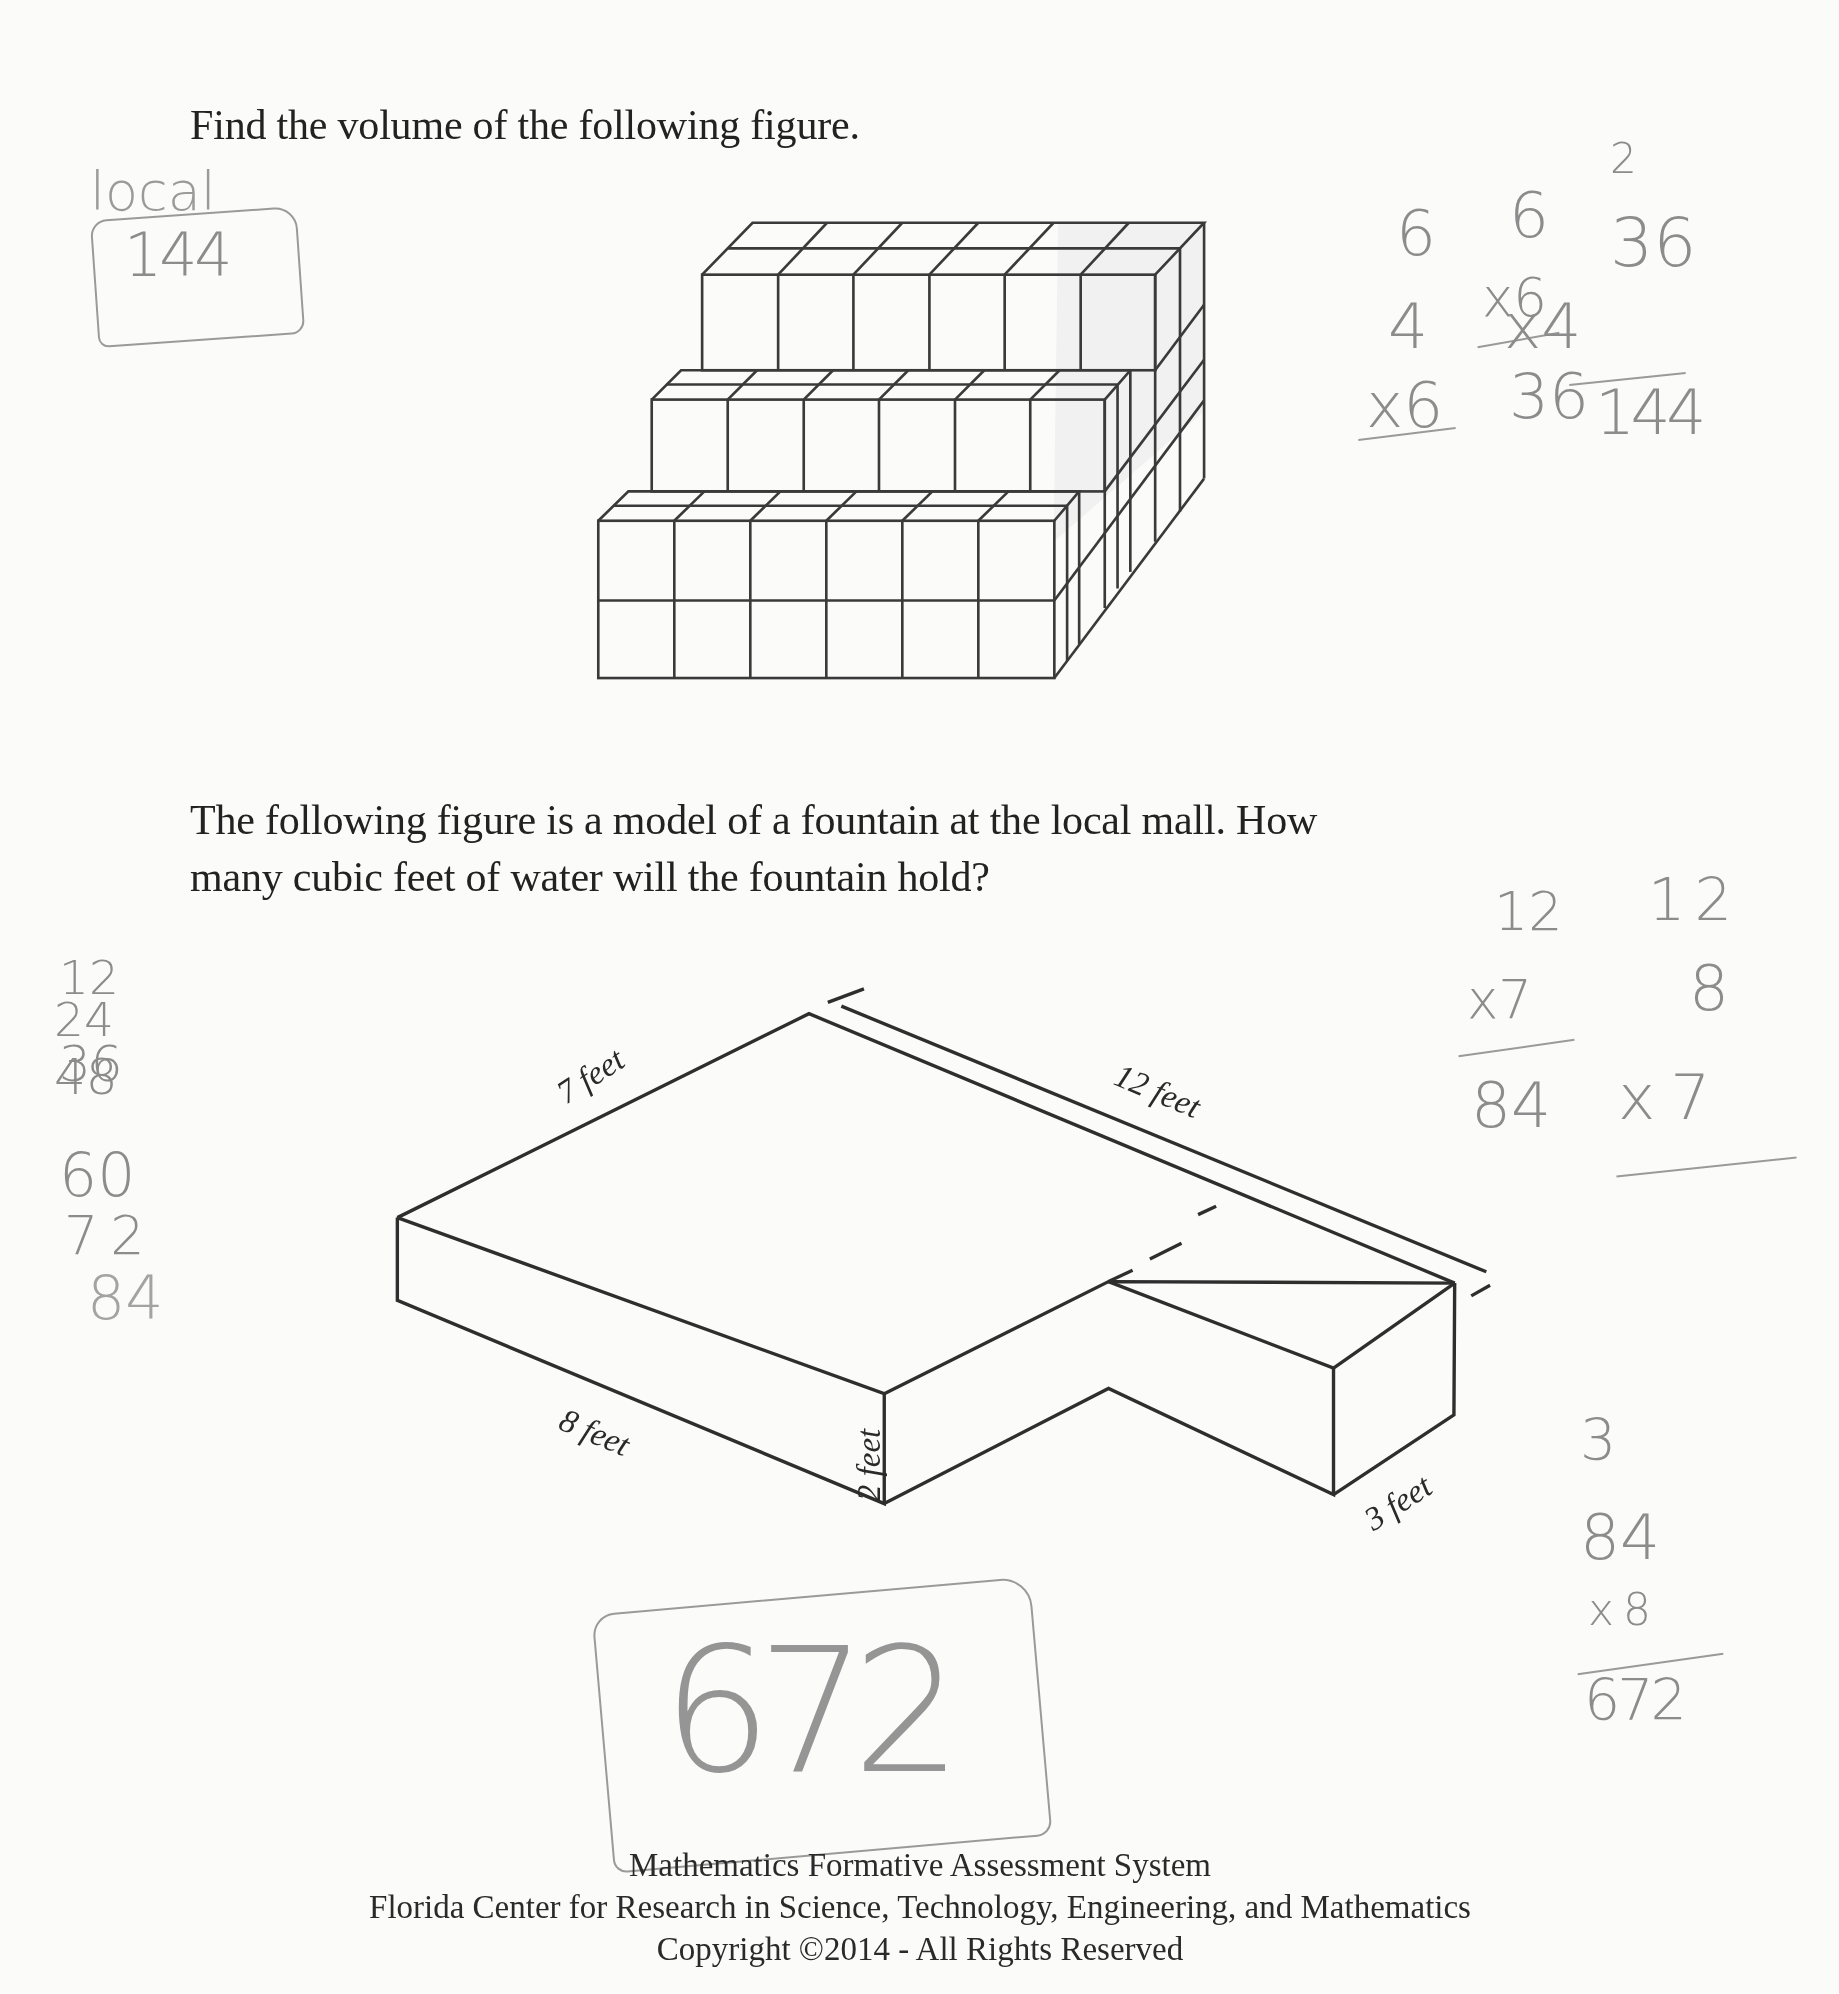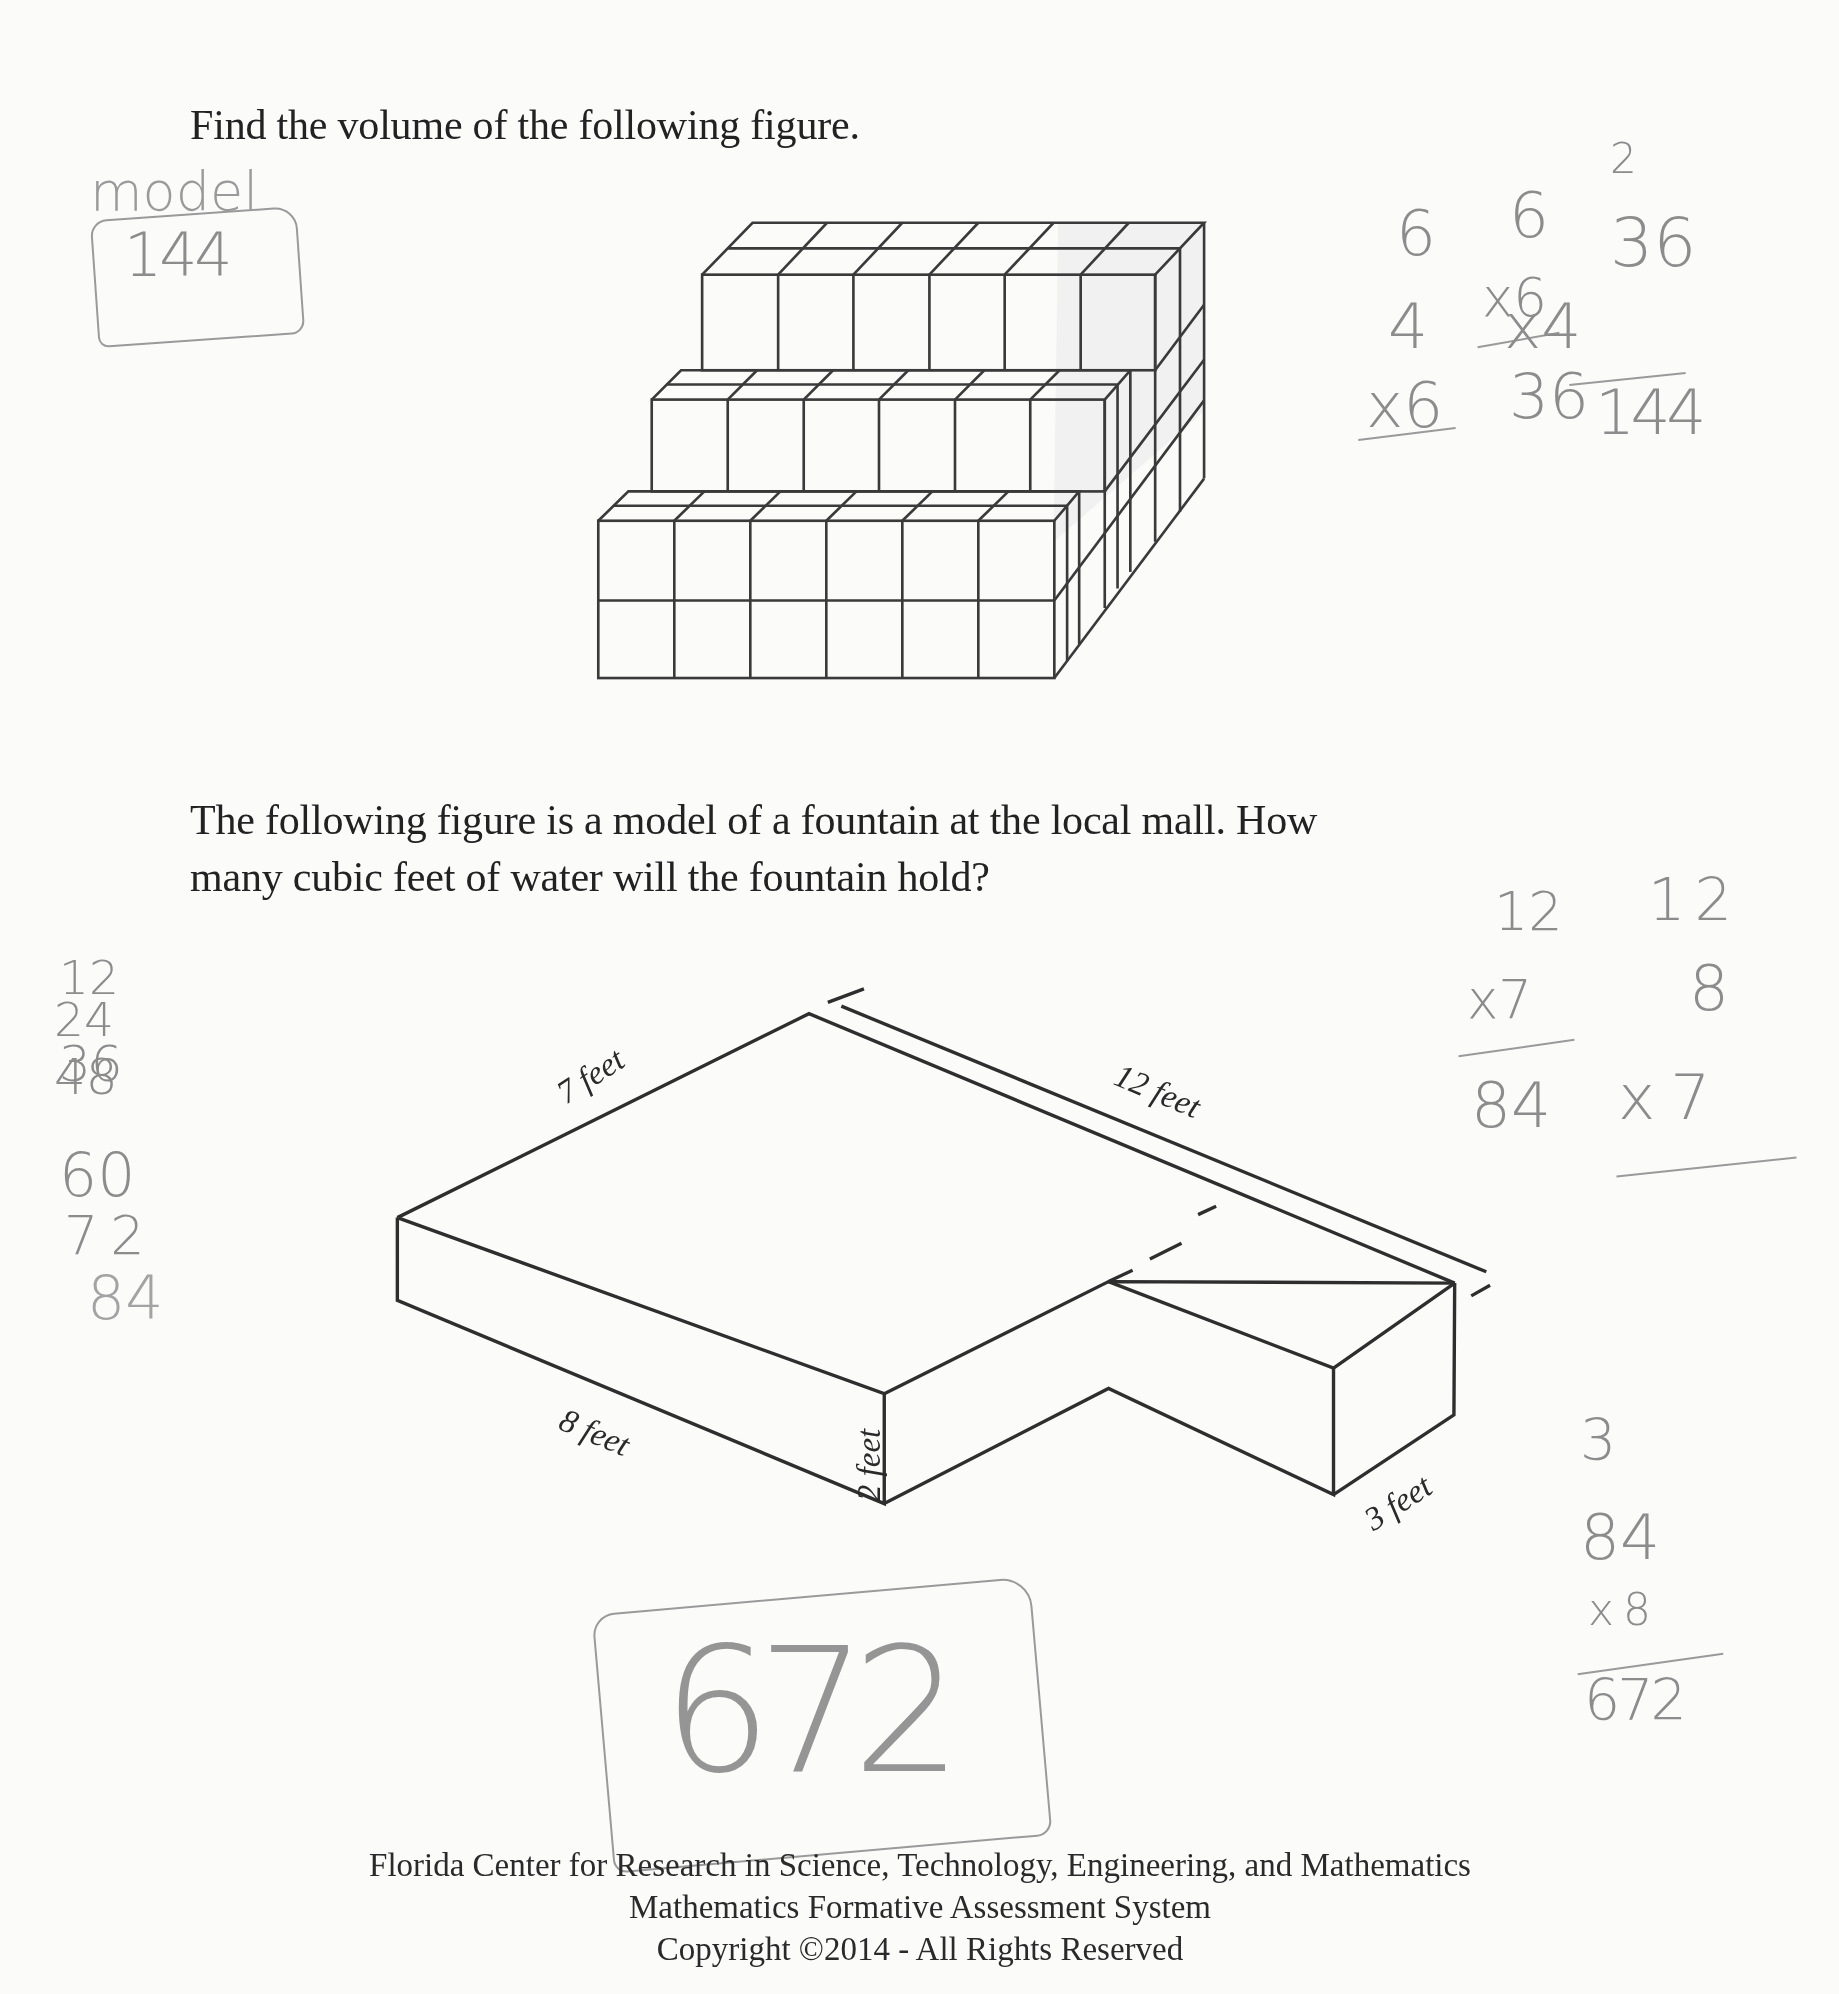--- a/index.html
+++ b/index.html
@@ -89,21 +89,21 @@
     <line x1="1468" y1="531" x2="1468" y2="808"></line>
     <line x1="1434" y1="653" x2="1434" y2="856"></line>
     <line x1="1418" y1="672" x2="1418" y2="878"></line>
     <line x1="1401" y1="798" x2="1600" y2="532"></line>
     <line x1="1468" y1="653" x2="1600" y2="478"></line>
     <line x1="1535" y1="492" x2="1600" y2="405"></line>
   </g>
 </svg>
 
 <div style="position:absolute;left:94px;top:213px;width:203px;height:124px;border:2.3px solid #9a9a9a;border-radius:16.6px 22.6px 13.5px 10.5px;transform:rotate(-4deg);"></div>
-<div class="hand" style="left:90px;top:160px;font-size:54px;color:#9a9a9a;">model</div>
+<div class="hand" style="left:90px;top:160px;font-size:54px;color:#9a9a9a;">local</div>
 <div class="hand" style="left:124px;top:220px;font-size:60px;letter-spacing:-3px;">144</div>
 
 <div>
   <div class="hand" style="left:1396px;top:197px;font-size:63px;">6</div>
   <div class="hand" style="left:1388px;top:290px;font-size:63px;">4</div>
   <div class="hand" style="left:1366px;top:369px;font-size:63px;">x6</div>
   <div style="position:absolute;left:1358px;top:433px;width:98px;height:2.3px;background:#9a9a9a;transform:rotate(-7deg);"></div>
 
   <div class="hand" style="left:1509px;top:179px;font-size:63px;">6</div>
   <div class="hand" style="left:1482px;top:267px;font-size:53px;">x6</div>
@@ -179,17 +179,17 @@
   <div class="hand" style="left:1580px;top:1501px;font-size:63px;">84</div>
   <div class="hand" style="left:1588px;top:1584px;font-size:44px;letter-spacing:9px;">x8</div>
   <div style="position:absolute;left:1577px;top:1663px;width:147px;height:2.3px;background:#9a9a9a;transform:rotate(-8deg);"></div>
   <div class="hand" style="left:1584px;top:1667px;font-size:57px;letter-spacing:-3px;">672</div>
 </div>
 
 <div style="position:absolute;left:602px;top:1595px;width:436px;height:256px;border:2.3px solid #9a9a9a;border-radius:22.6px 30px 15px 13.5px;transform:rotate(-5deg);"></div>
 <div class="hand" style="left:662px;top:1610px;font-size:173px;letter-spacing:-15px;color:#959595;">672</div>
 
 <div class="footer" style="top:1844px;">
+  <div>Mathematics Formative Assessment System</div>
   <div>Florida Center for Research in Science, Technology, Engineering, and Mathematics</div>
-  <div>Mathematics Formative Assessment System</div>
   <div>Copyright ©2014 - All Rights Reserved</div>
 </div>
 
 
 </body></html>

